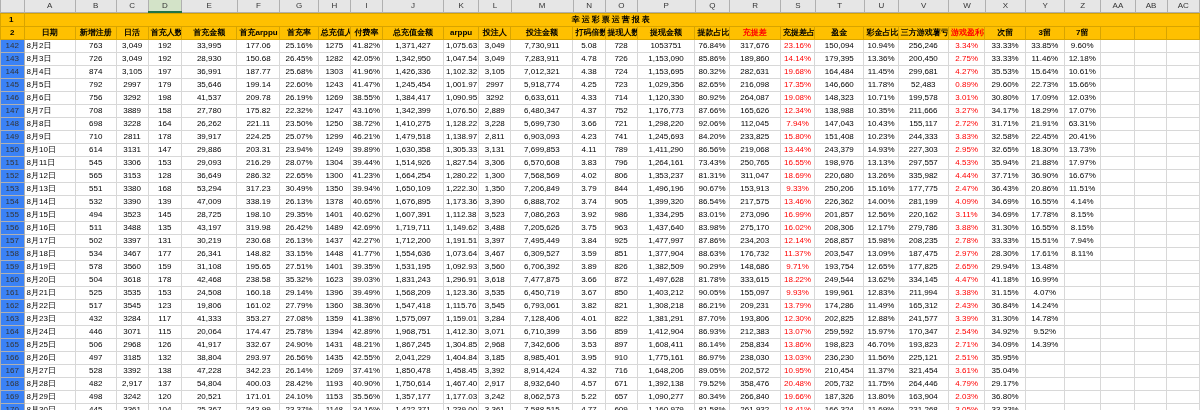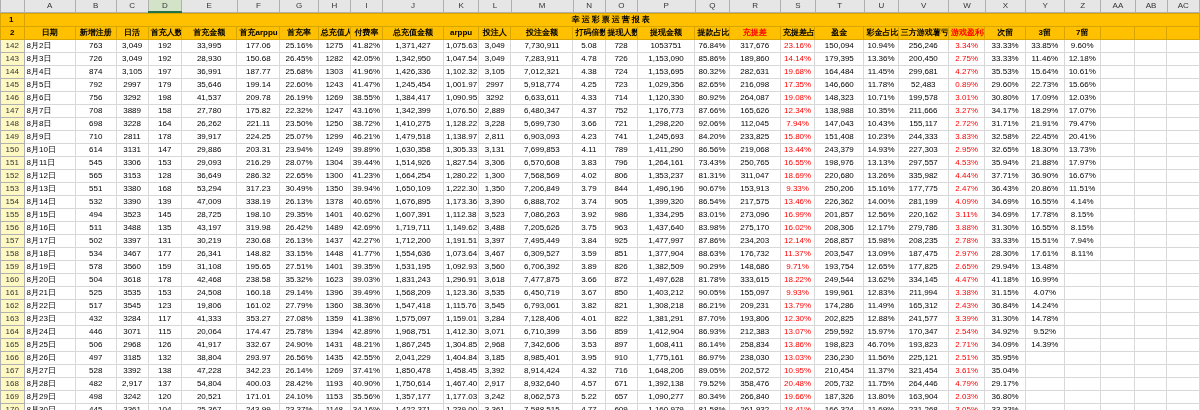--- a/index.html
+++ b/index.html
@@ -15,21 +15,21 @@
   }
   .colhdr td.sel{background:#d3e3c8;border-bottom:2px solid #217346;}
 
   
   #grid{width:1200px;}
   #grid td{
     border:1px solid #d8d8d8;padding:0 2px;height:12px;line-height:12px;
     font-size:8px;white-space:nowrap;overflow:hidden;text-overflow:clip;
   }
   .rowhdr{
-    background:#fef9c3;border:1px solid #b0b0b0 !important;text-align:center;
+    background:#3b82f6;border:1px solid #b0b0b0 !important;text-align:center;
     font-size:8px;color:#333;width:22px;
   }
   .num{text-align:center;}
   .ctr{text-align:left;}
 
   
   .title-band td{
     background:#ffc000;border:1px solid #d8a400 !important;
     text-align:center;font-weight:bold;font-size:15px;color:#000;height:24px;line-height:24px;letter-spacing:2px;
   }
@@ -400,21 +400,21 @@
           <td class="num">1,298,220</td>
           <td class="num">92.06%</td>
           <td class="num">112,045</td>
           <td class="num red">7.94%</td>
           <td class="num">147,043</td>
           <td class="num">10.43%</td>
           <td class="num">155,117</td>
           <td class="num red">2.72%</td>
           <td class="num">31.71%</td>
           <td class="num">21.91%</td>
-          <td class="num">79.47%</td>
+          <td class="num">63.31%</td>
           <td></td>
           <td></td>
           <td></td>
         </tr>
         <tr>
           <td class="rowhdr">149</td>
           <td class="ctr">8月9日</td>
           <td class="num">710</td>
           <td class="num">2811</td>
           <td class="num">178</td>

